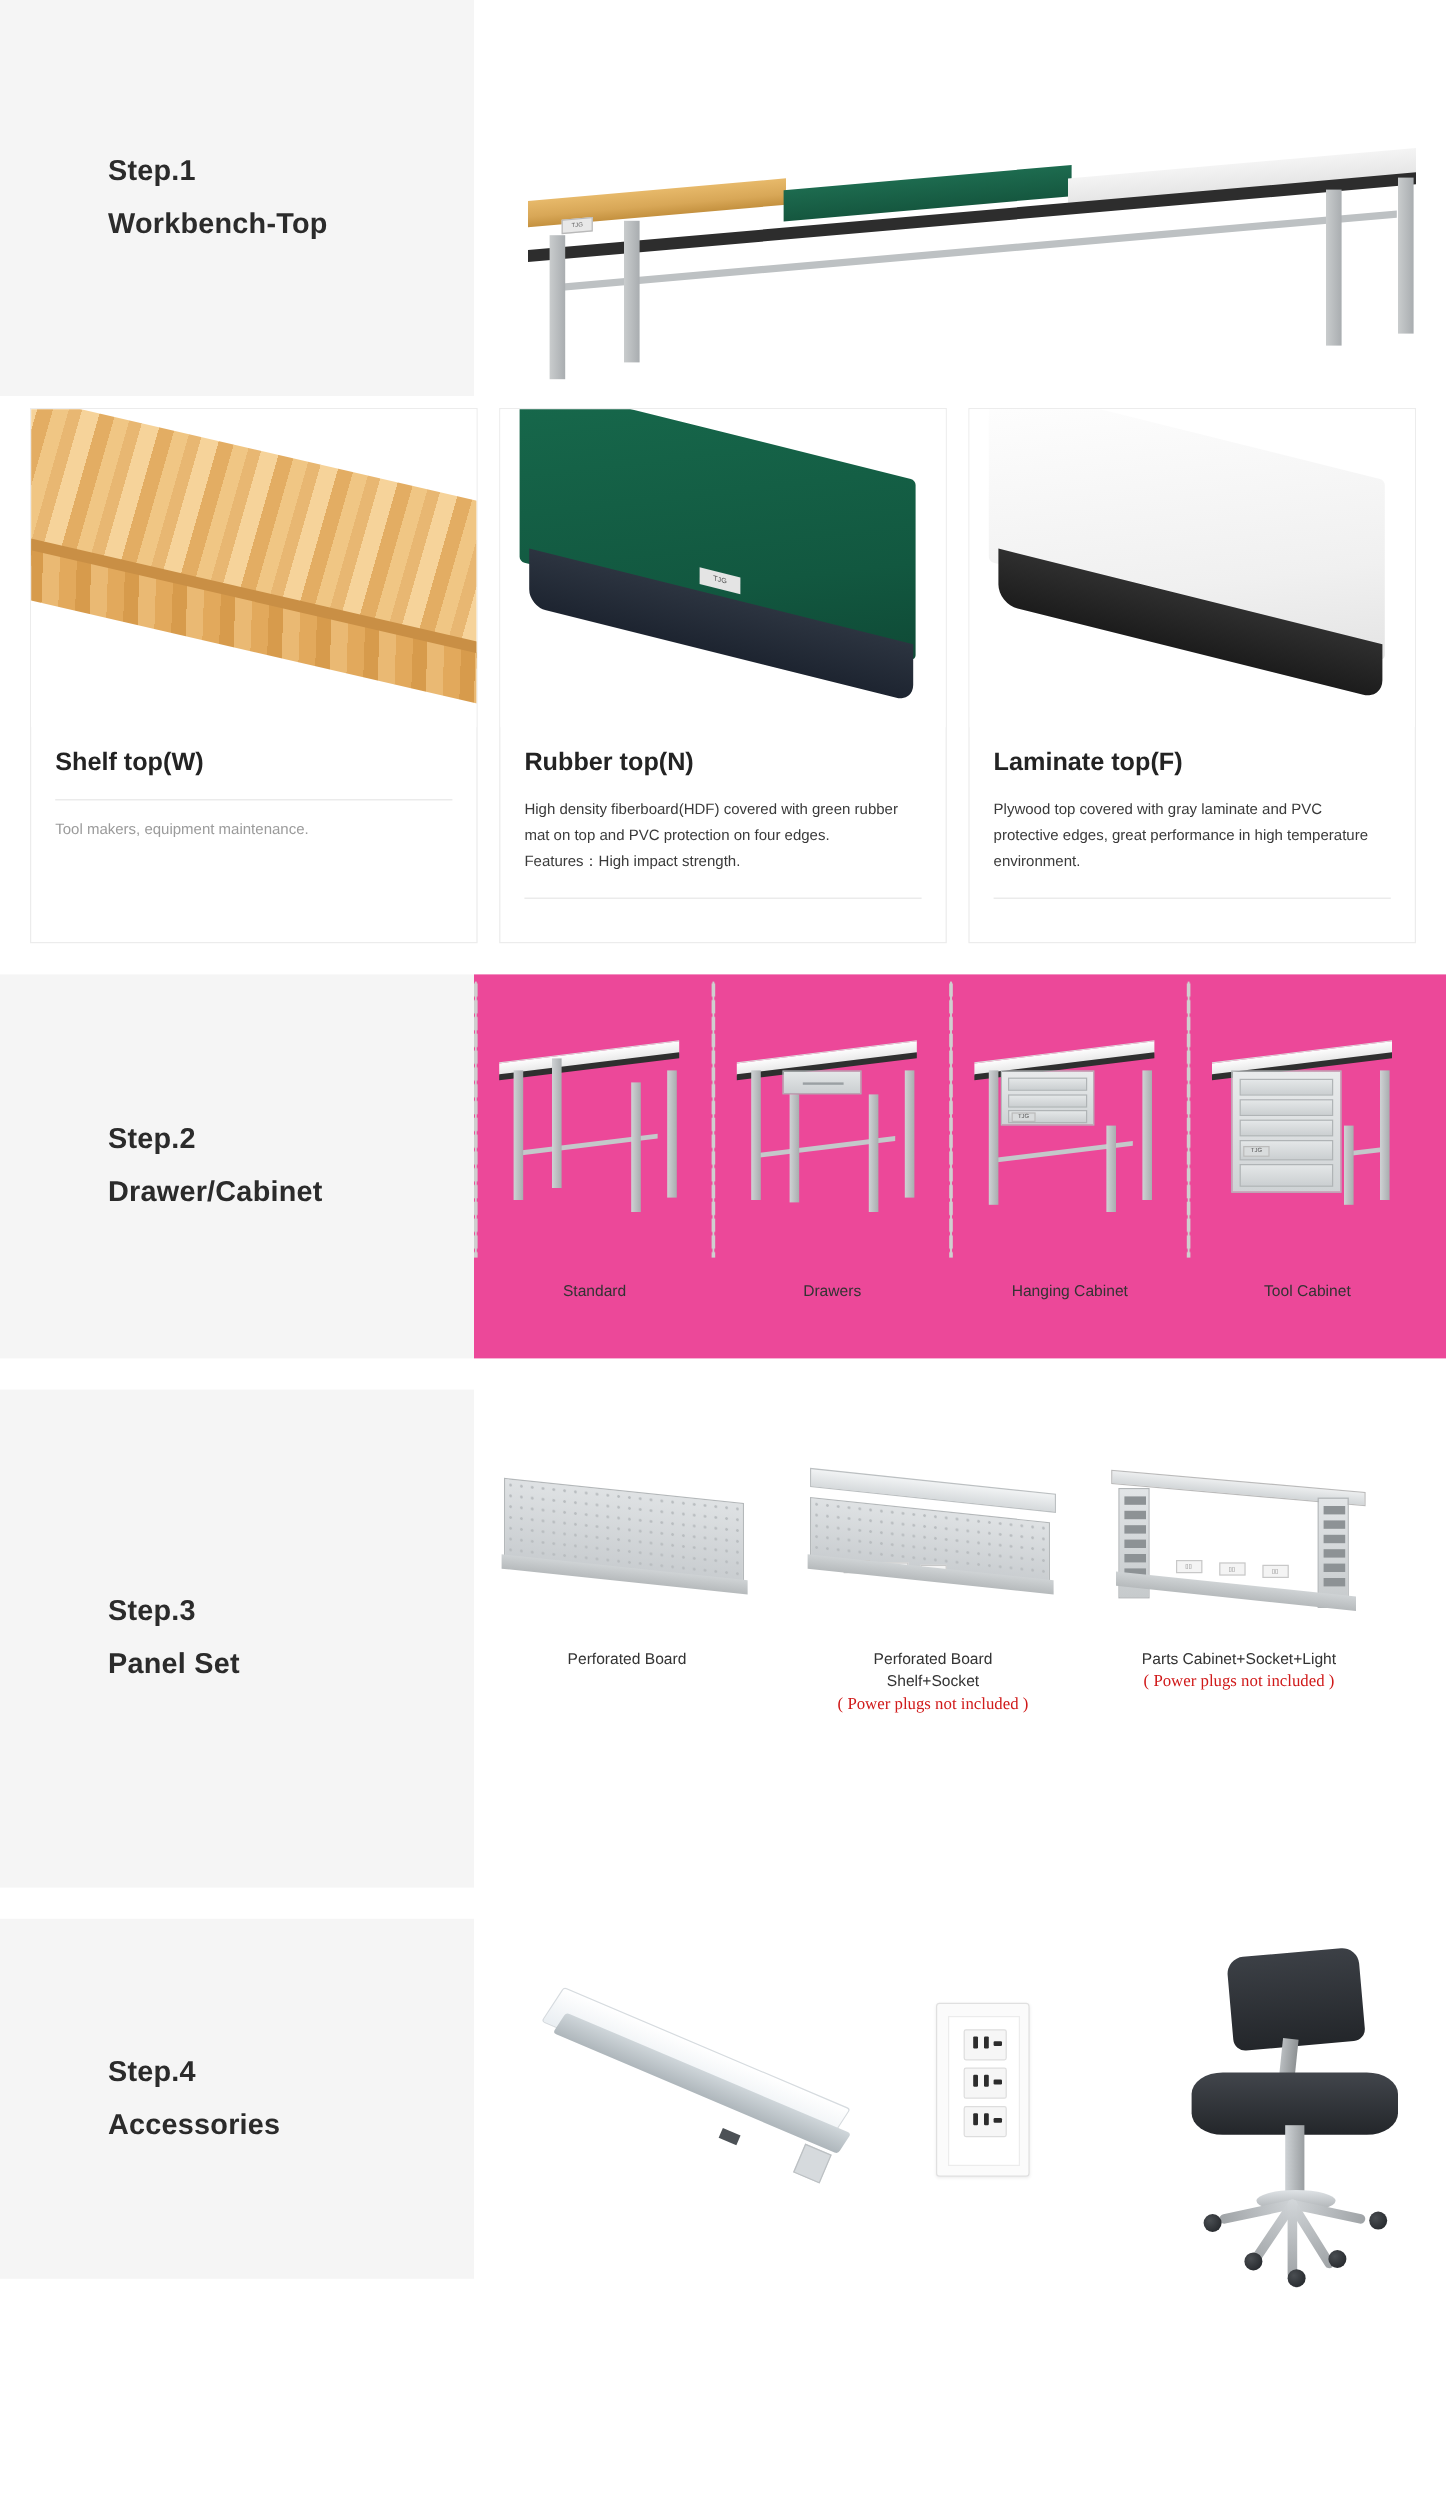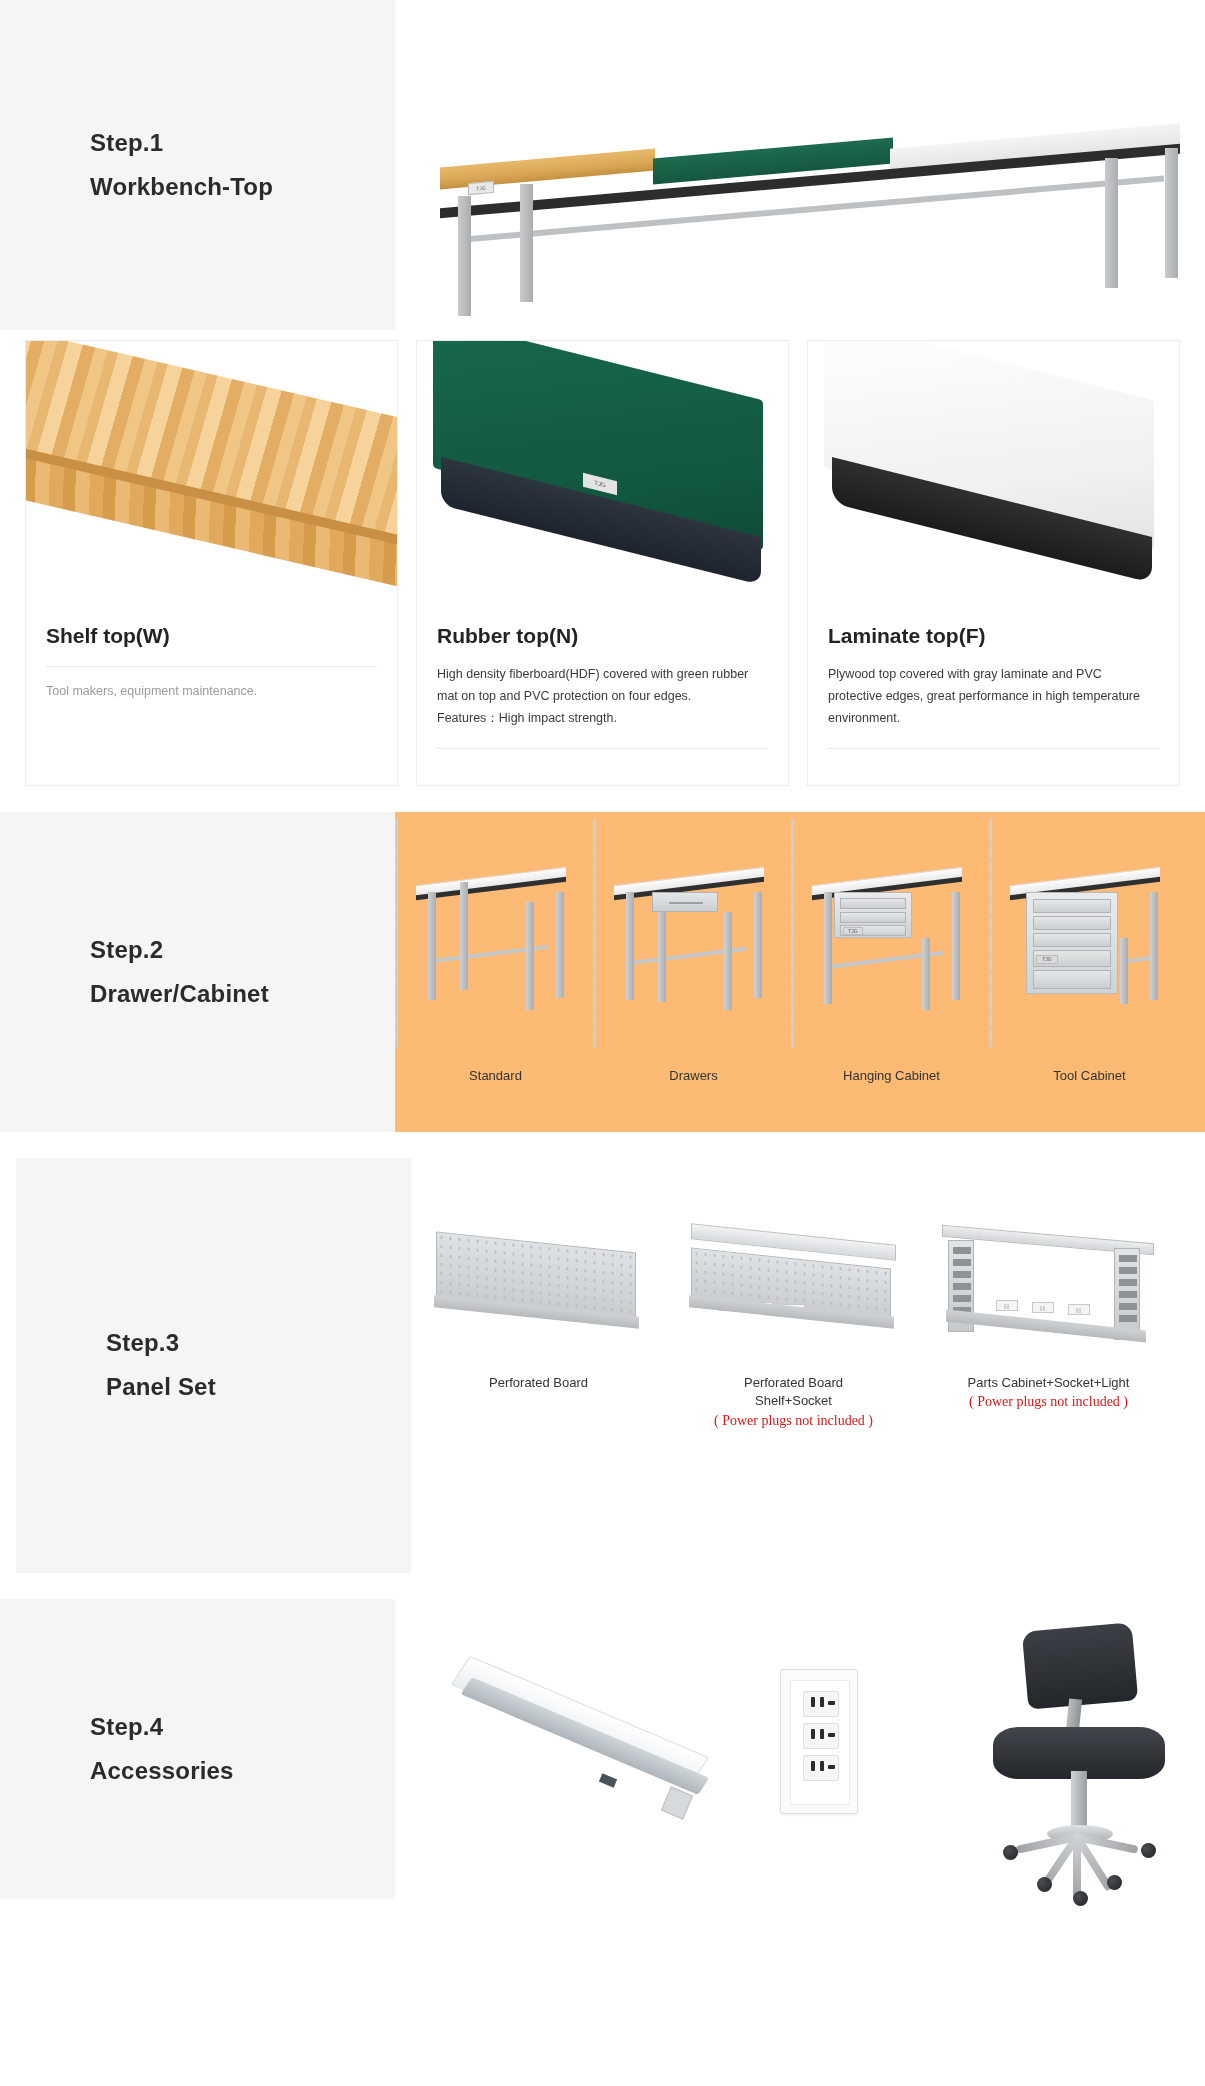--- a/index.html
+++ b/index.html
@@ -185,21 +185,21 @@
   .lam-slab .front {
     position: absolute; left: 8px; top: 138px; width: 320px; height: 46px;
     background: linear-gradient(180deg,#2f2f2f 0%, #1c1c1c 100%);
     transform: skewY(14deg);
     border-radius: 0 0 16px 16px;
   }
 
   
   .sec2 { display: flex; margin-top: 26px; height: 320px; }
   .sec2 .step-panel { width: 395px; height: 320px; }
-  .sec2 .art { flex: 1; position: relative; background: #fdba74; }
+  .sec2 .art { flex: 1; position: relative; background: #ec4899; }
 
   .bench-row { display: flex; height: 320px; align-items: flex-start; }
   .bench-cell {
     width: 195px; height: 320px; position: relative;
     display: flex; flex-direction: column; align-items: center;
   }
   .bench-cell .mini { position: relative; width: 175px; height: 230px; margin-top: 22px; }
   .bench-cell .cap {
     font-size: 13px; color: #333; text-align: center; margin-top: 4px;
   }
@@ -230,21 +230,21 @@
     position: absolute; background: linear-gradient(180deg,#e4e7e8,#cbcfd1);
     border: 1px solid #b0b4b6;
   }
   .mb-handle { position: absolute; background: #9aa0a3; height: 2px; }
   .mb-label {
     position: absolute; background: #d9dcdd; border: 1px solid #bbb;
     font-size: 5px; color: #555; text-align: center;
   }
 
   
-  .sec3 { display: flex; margin-top: 26px; height: 415px; margin-left: 16px; }
+  .sec3 { display: flex; margin-top: 26px; height: 415px; }
   .sec3 .step-panel { width: 395px; height: 415px; }
   .sec3 .art { flex: 1; position: relative; background: #fff; }
   .panel-row { display: flex; padding-top: 70px; }
   .panel-cell { width: 255px; display: flex; flex-direction: column; align-items: center; }
   .panel-cell .pic { position: relative; width: 230px; height: 130px; }
   .panel-cell .cap { font-size: 13px; color: #333; text-align: center; line-height: 1.45; margin-top: 16px; }
   .panel-cell .note { font-size: 14px; color: #d01a1a; text-align: center; margin-top: 2px; font-family: Liberation Serif, serif; }
 
   .perf {
     position: absolute; left: 12px; top: 14px; width: 200px; height: 66px;

